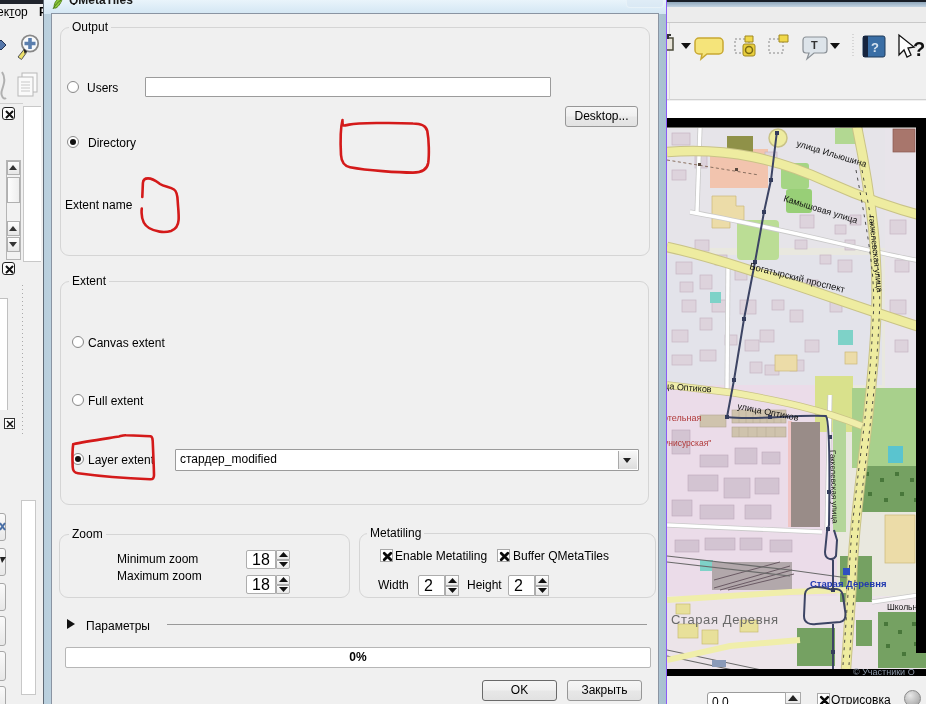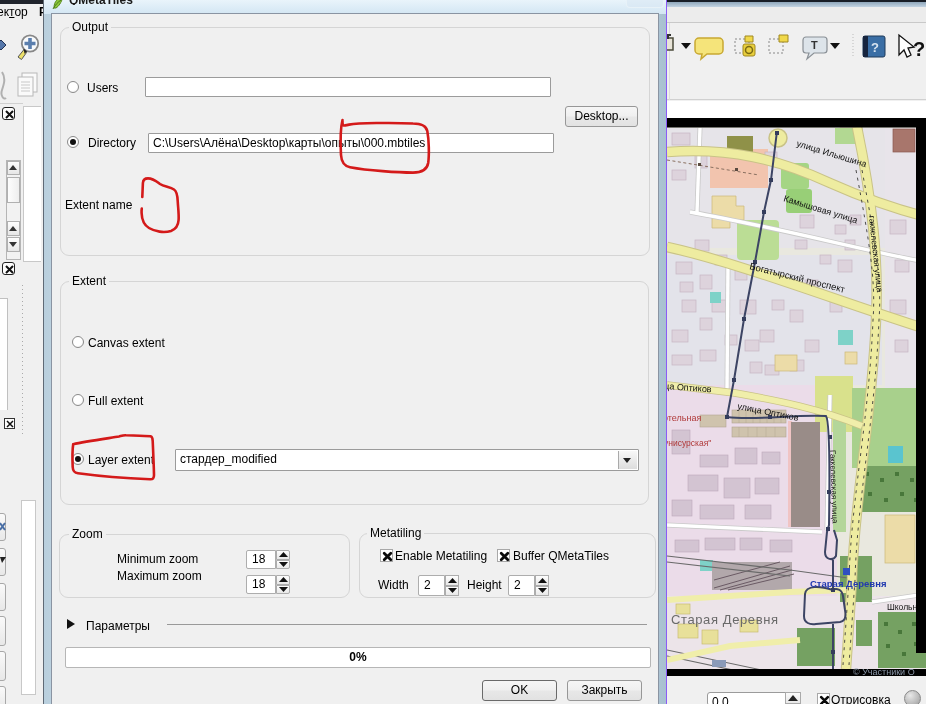--- a/index.html
+++ b/index.html
@@ -18,21 +18,21 @@
 .grp { position:absolute; border:1px solid #d5d5d5; border-radius:9px; }
 .grplabel { position:absolute; top:-8px; background:#f0f0f0; padding:0 3px; font-size:12px; }
 .radio { position:absolute; width:12px; height:12px; border:1px solid #8a8a8a; border-radius:50%;
   background:radial-gradient(circle at 40% 35%, #fff 55%, #e8e8e8); }
 .radio.sel::after { content:""; position:absolute; left:2px; top:2px; width:6px; height:6px; border-radius:50%; background:#111; }
 .field { position:absolute; background:#fff; border:1px solid #9b9b9b; border-radius:1px; font-size:12px; padding:2px 4px; line-height:15px; }
 .btn { position:absolute; background:linear-gradient(180deg,#f6f6f6 0%,#f0f0f0 45%,#e7e7e7 55%,#e2e2e2 100%);
   border:1px solid #979797; border-radius:3px; text-align:center; font-size:12px; }
 .lbl { position:absolute; font-size:12px; white-space:nowrap; }
 .spin { position:absolute; }
-.spin .sv { position:absolute; left:0; top:0; background:#fff; border:1px solid #adadad; border-radius:2px 0 0 2px; font-size:12px; padding-left:5px; }
+.spin .sv { position:absolute; left:0; top:0; background:#fff; border:1px solid #adadad; border-radius:2px 0 0 2px; font-size:16px; padding-left:5px; }
 .spin .sa { position:absolute; background:linear-gradient(180deg,#fdfdfd,#e8e8e8); border:1px solid #adadad; }
 .chk { position:absolute; width:13px; height:13px; background:#fff; border:1px solid #a8a8a8; }
 .chk svg { position:absolute; left:1px; top:1px; }
 
 
 #lstrip { position:absolute; left:0; top:0; width:44px; height:704px; background:#f0f0f0; }
 
 
 #rside { position:absolute; left:667px; top:0; width:259px; height:704px; background:#f0f0f0; }
 </style></head>
@@ -417,21 +417,20 @@
     <div id="dlgContent">
 
       <div class="grp" style="left:8px;top:13px;width:590px;height:229px;">
         <div class="grplabel" style="left:8px;">Output</div>
         <div class="radio" style="left:6px;top:53px;"></div>
         <div class="lbl" style="left:26px;top:53px;">Users</div>
         <div class="field" style="left:84px;top:49px;width:406px;height:20px;"></div>
         <div class="btn" style="left:504px;top:78px;width:73px;height:21px;line-height:19px;">Desktop...</div>
         <div class="radio sel" style="left:6px;top:108px;"></div>
         <div class="lbl" style="left:27px;top:108px;">Directory</div>
-        <div class="field" style="left:87px;top:105px;width:406px;height:20px;">C:\Users\Алёна\Desktop\карты\опыты\000.mbtiles</div>
         <div class="lbl" style="left:4px;top:170px;">Extent name</div>
       </div>
 
       <div class="grp" style="left:8px;top:267px;width:589px;height:224px;">
         <div class="grplabel" style="left:8px;">Extent</div>
         <div class="radio" style="left:11px;top:54px;"></div>
         <div class="lbl" style="left:27px;top:54px;">Canvas extent</div>
         <div class="radio" style="left:11px;top:112px;"></div>
         <div class="lbl" style="left:27px;top:112px;">Full extent</div>
         <div class="radio sel" style="left:11px;top:171px;"></div>

